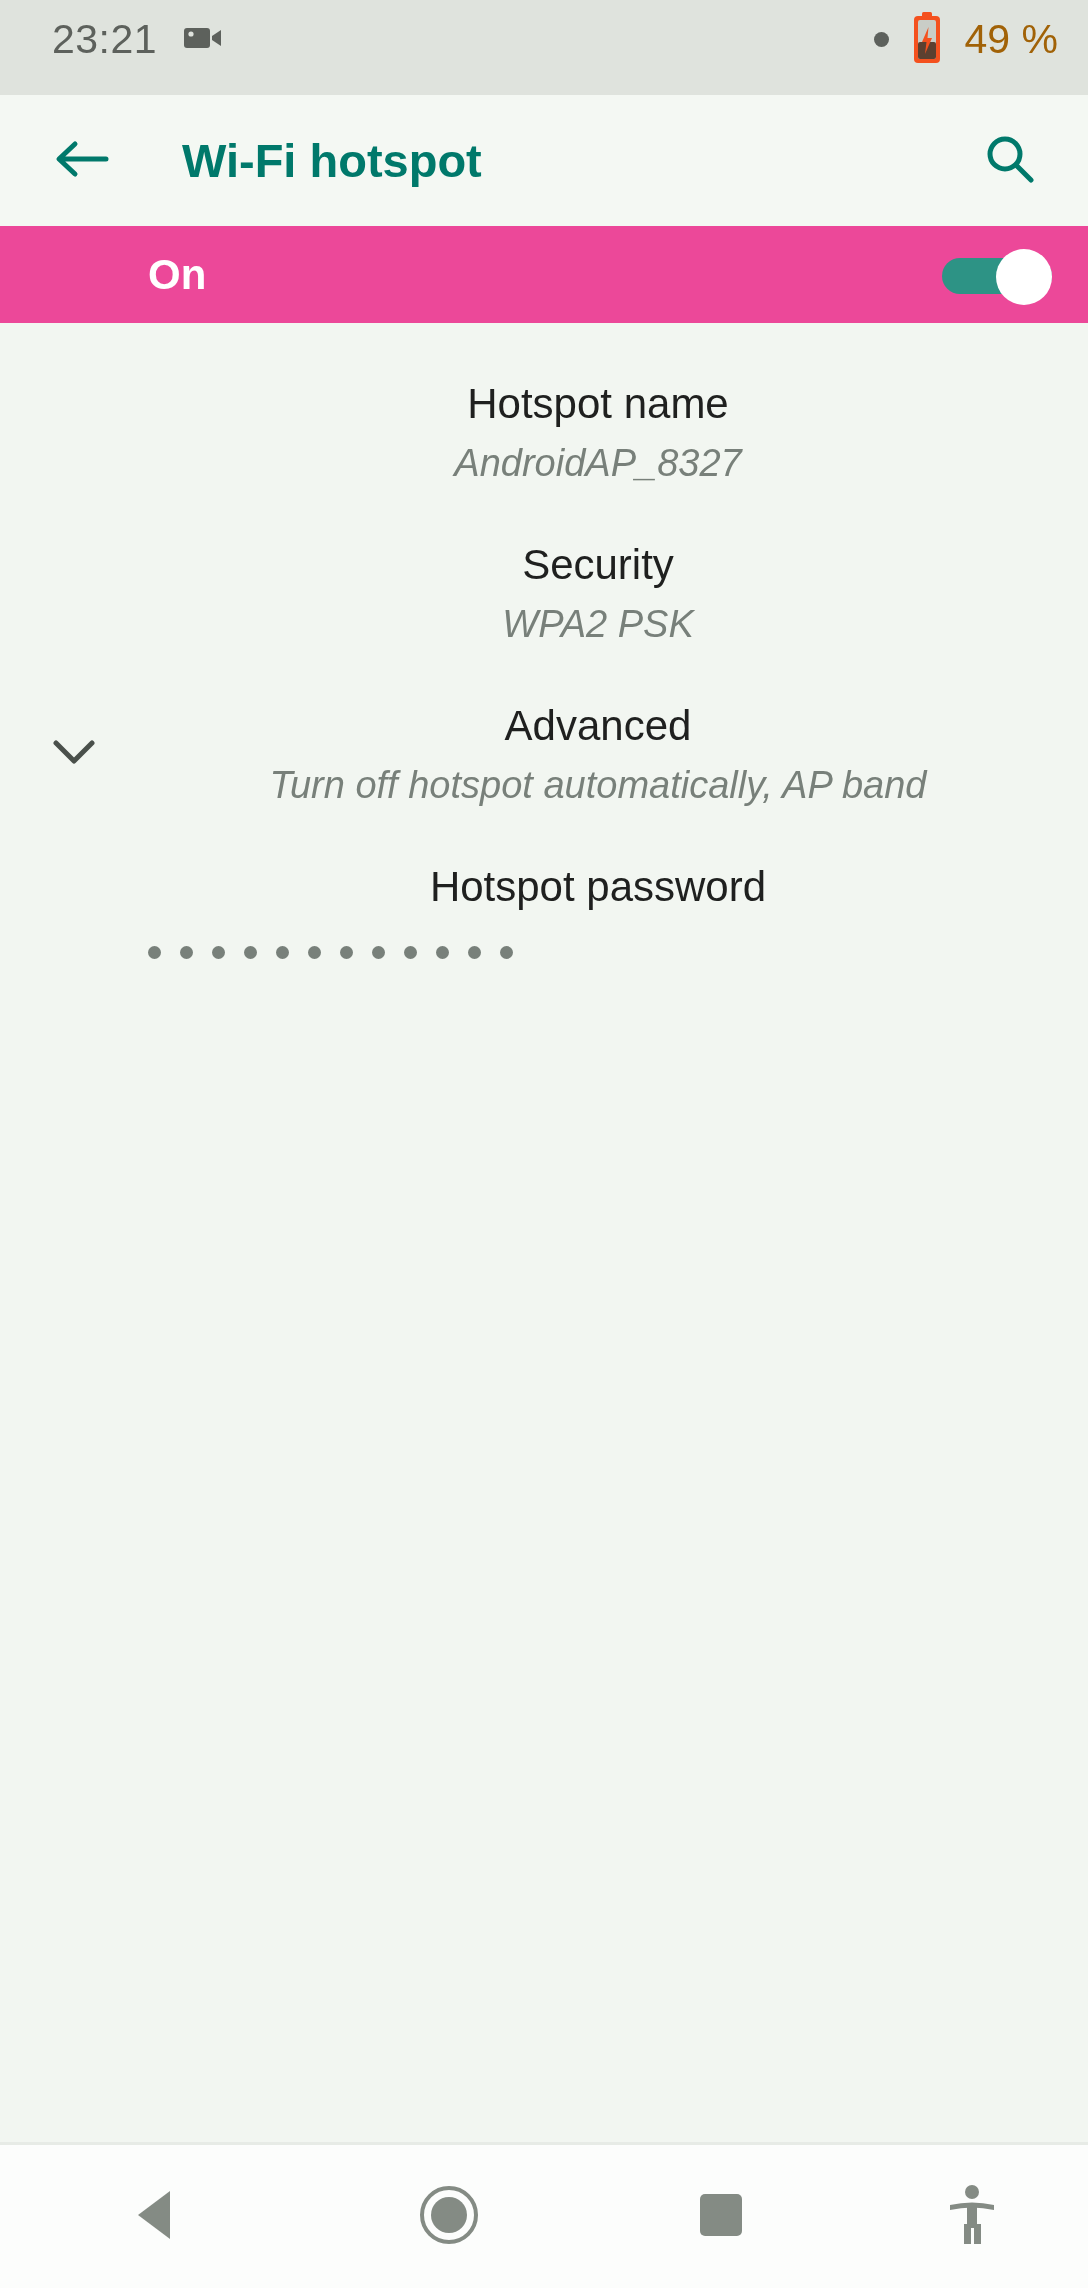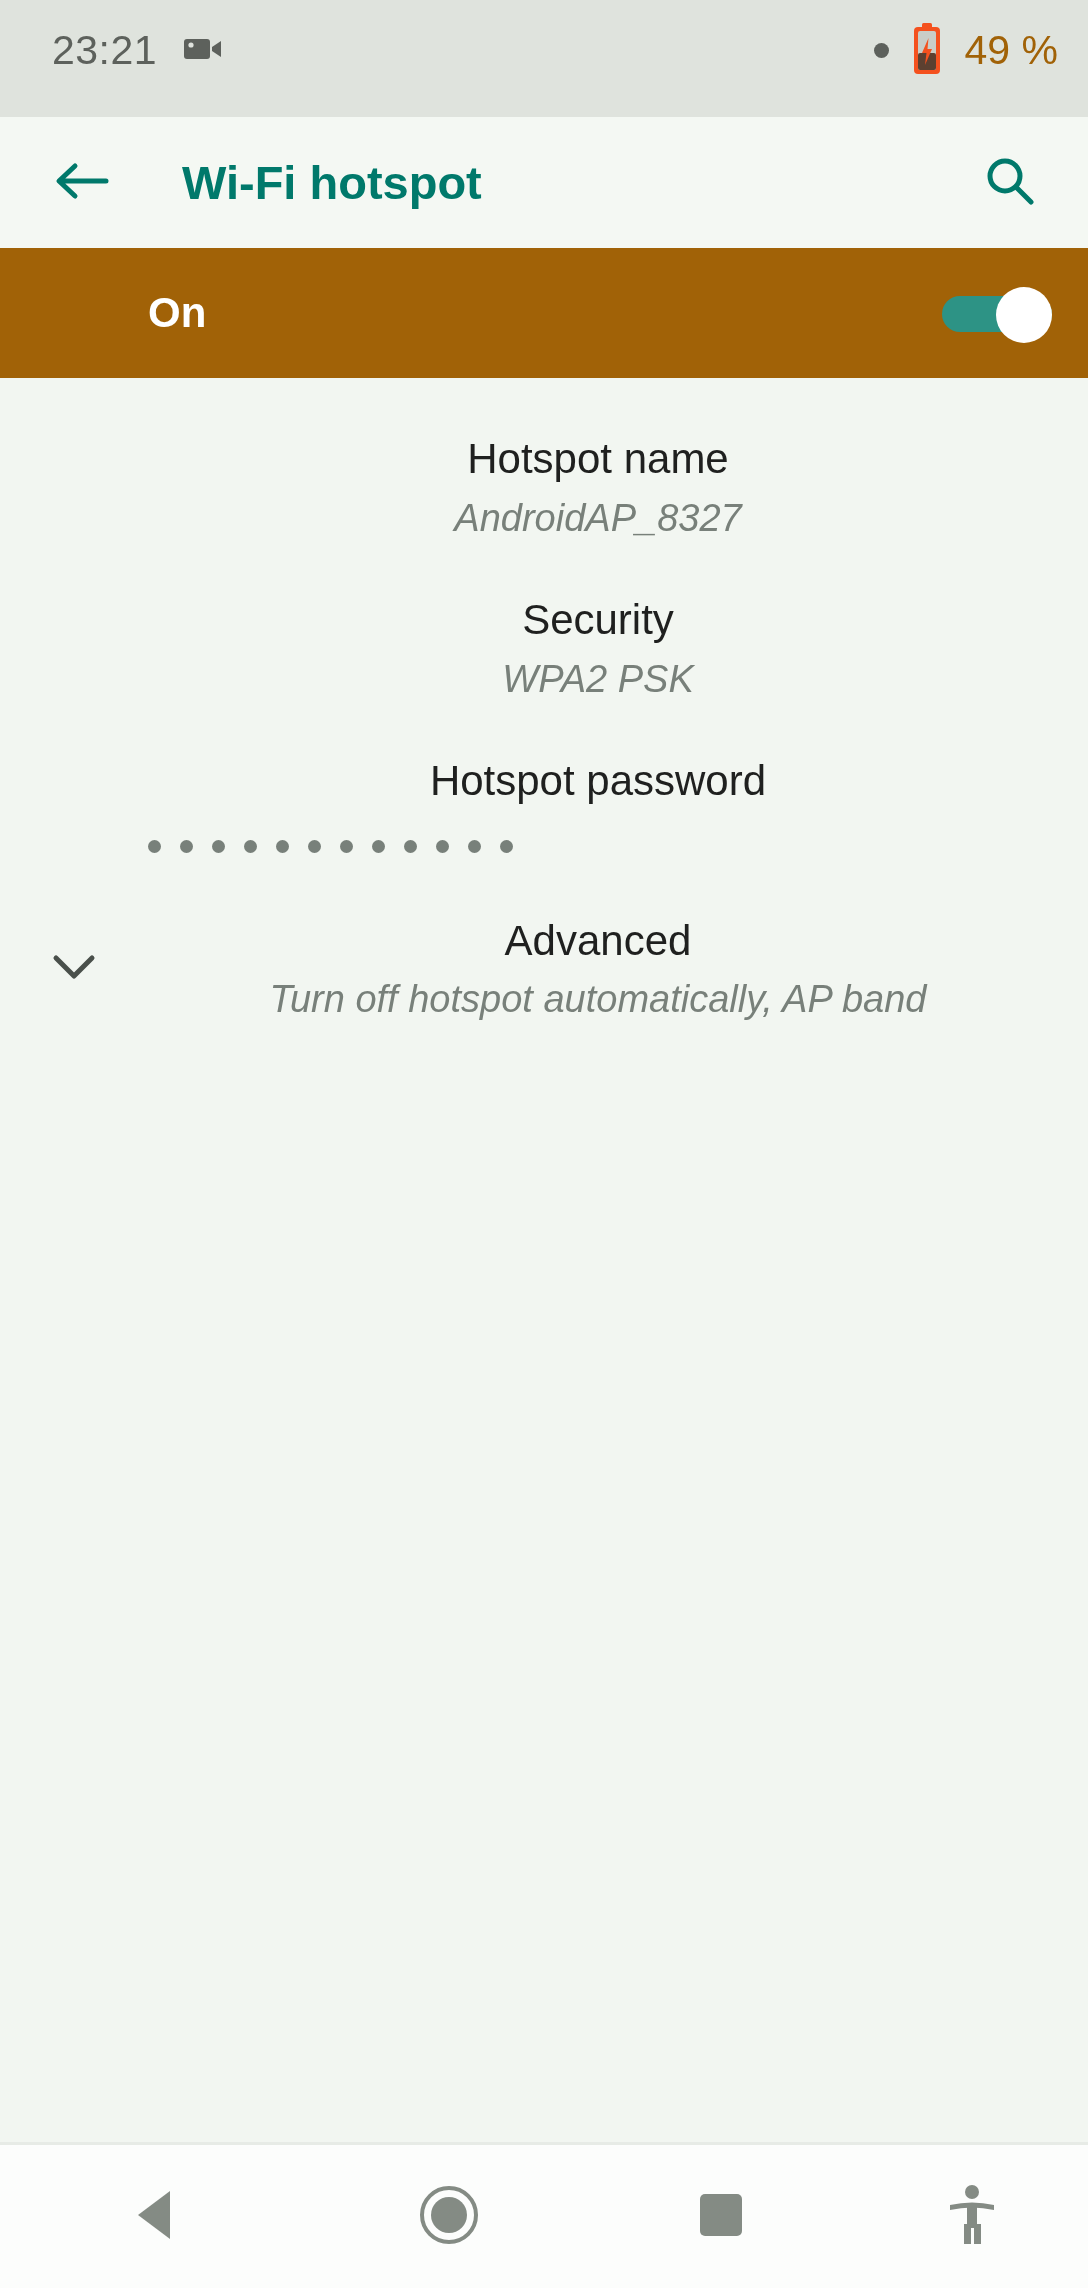--- a/index.html
+++ b/index.html
@@ -17,21 +17,21 @@
     position: relative;
     width: 1088px;
     height: 2288px;
     background: #f2f6f1;
     display: flex;
     flex-direction: column;
   }
 
   
   .status-bar {
-    height: 117px;
+    height: 95px;
     background: #dfe3dd;
     display: flex;
     align-items: center;
     padding: 0 30px 16px 52px;
     box-sizing: border-box;
     flex: 0 0 auto;
     gap: 20px;
   }
   .status-left {
     display: flex;
@@ -96,22 +96,22 @@
     width: 84px;
     height: 84px;
     display: flex;
     align-items: center;
     justify-content: center;
     flex: 0 0 auto;
   }
 
   
   .master-switch {
-    height: 130px;
-    background: #a16207;
+    height: 97px;
+    background: #ec4899;
     display: flex;
     align-items: center;
     padding: 0 36px 0 148px;
     box-sizing: border-box;
     flex: 0 0 auto;
   }
   .master-label {
     font-size: 42px;
     font-weight: bold;
     color: #ffffff;
@@ -296,54 +296,54 @@
 
     <div class="pref-row">
       <div class="pref-icon-slot"></div>
       <div class="pref-text">
         <div class="pref-title">Security</div>
         <div class="pref-summary">WPA2 PSK</div>
       </div>
     </div>
 
     <div class="pref-row">
-      <div class="pref-icon-slot"></div>
-      <div class="pref-text">
-        <div class="pref-title">Hotspot password</div>
-        <div class="pw-dots">
-            <span></span>
-            <span></span>
-            <span></span>
-            <span></span>
-            <span></span>
-            <span></span>
-            <span></span>
-            <span></span>
-            <span></span>
-            <span></span>
-            <span></span>
-            <span></span>
-          </div>
-      </div>
-    </div>
-
-    <div class="pref-row">
       <div class="pref-icon-slot">
         <span>
           <svg width="48" height="30" viewBox="0 0 48 30">
             <path d="M6 6 L24 24 L42 6" fill="none" stroke="#4a504b" stroke-width="5" stroke-linecap="round" stroke-linejoin="round"></path>
           </svg>
         </span>
       </div>
       <div class="pref-text">
         <div class="pref-title">Advanced</div>
         <div class="pref-summary">Turn off hotspot automatically, AP band</div>
       </div>
     </div>
 
+    <div class="pref-row">
+      <div class="pref-icon-slot"></div>
+      <div class="pref-text">
+        <div class="pref-title">Hotspot password</div>
+        <div class="pw-dots">
+            <span></span>
+            <span></span>
+            <span></span>
+            <span></span>
+            <span></span>
+            <span></span>
+            <span></span>
+            <span></span>
+            <span></span>
+            <span></span>
+            <span></span>
+            <span></span>
+          </div>
+      </div>
+    </div>
+
   </div>
 
   <div class="nav-bar">
     <div class="nav-slot back-slot">
       <span>
         <svg width="52" height="56" viewBox="0 0 52 56">
           <path d="M40 4 L40 52 L8 28 Z" fill="#848b84"></path>
         </svg>
       </span>
     </div>

